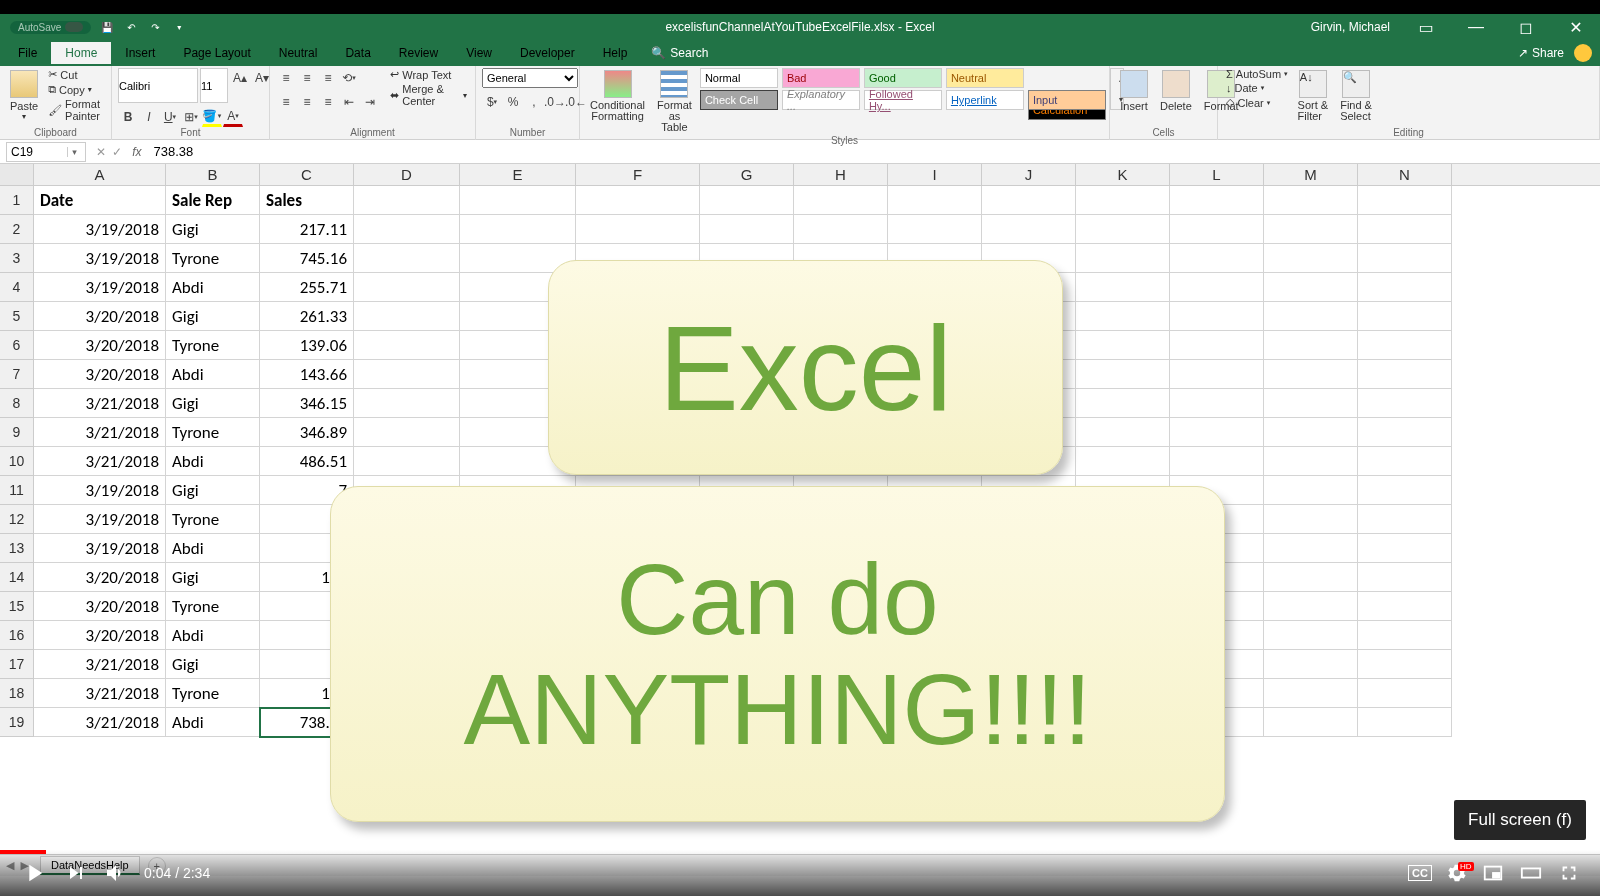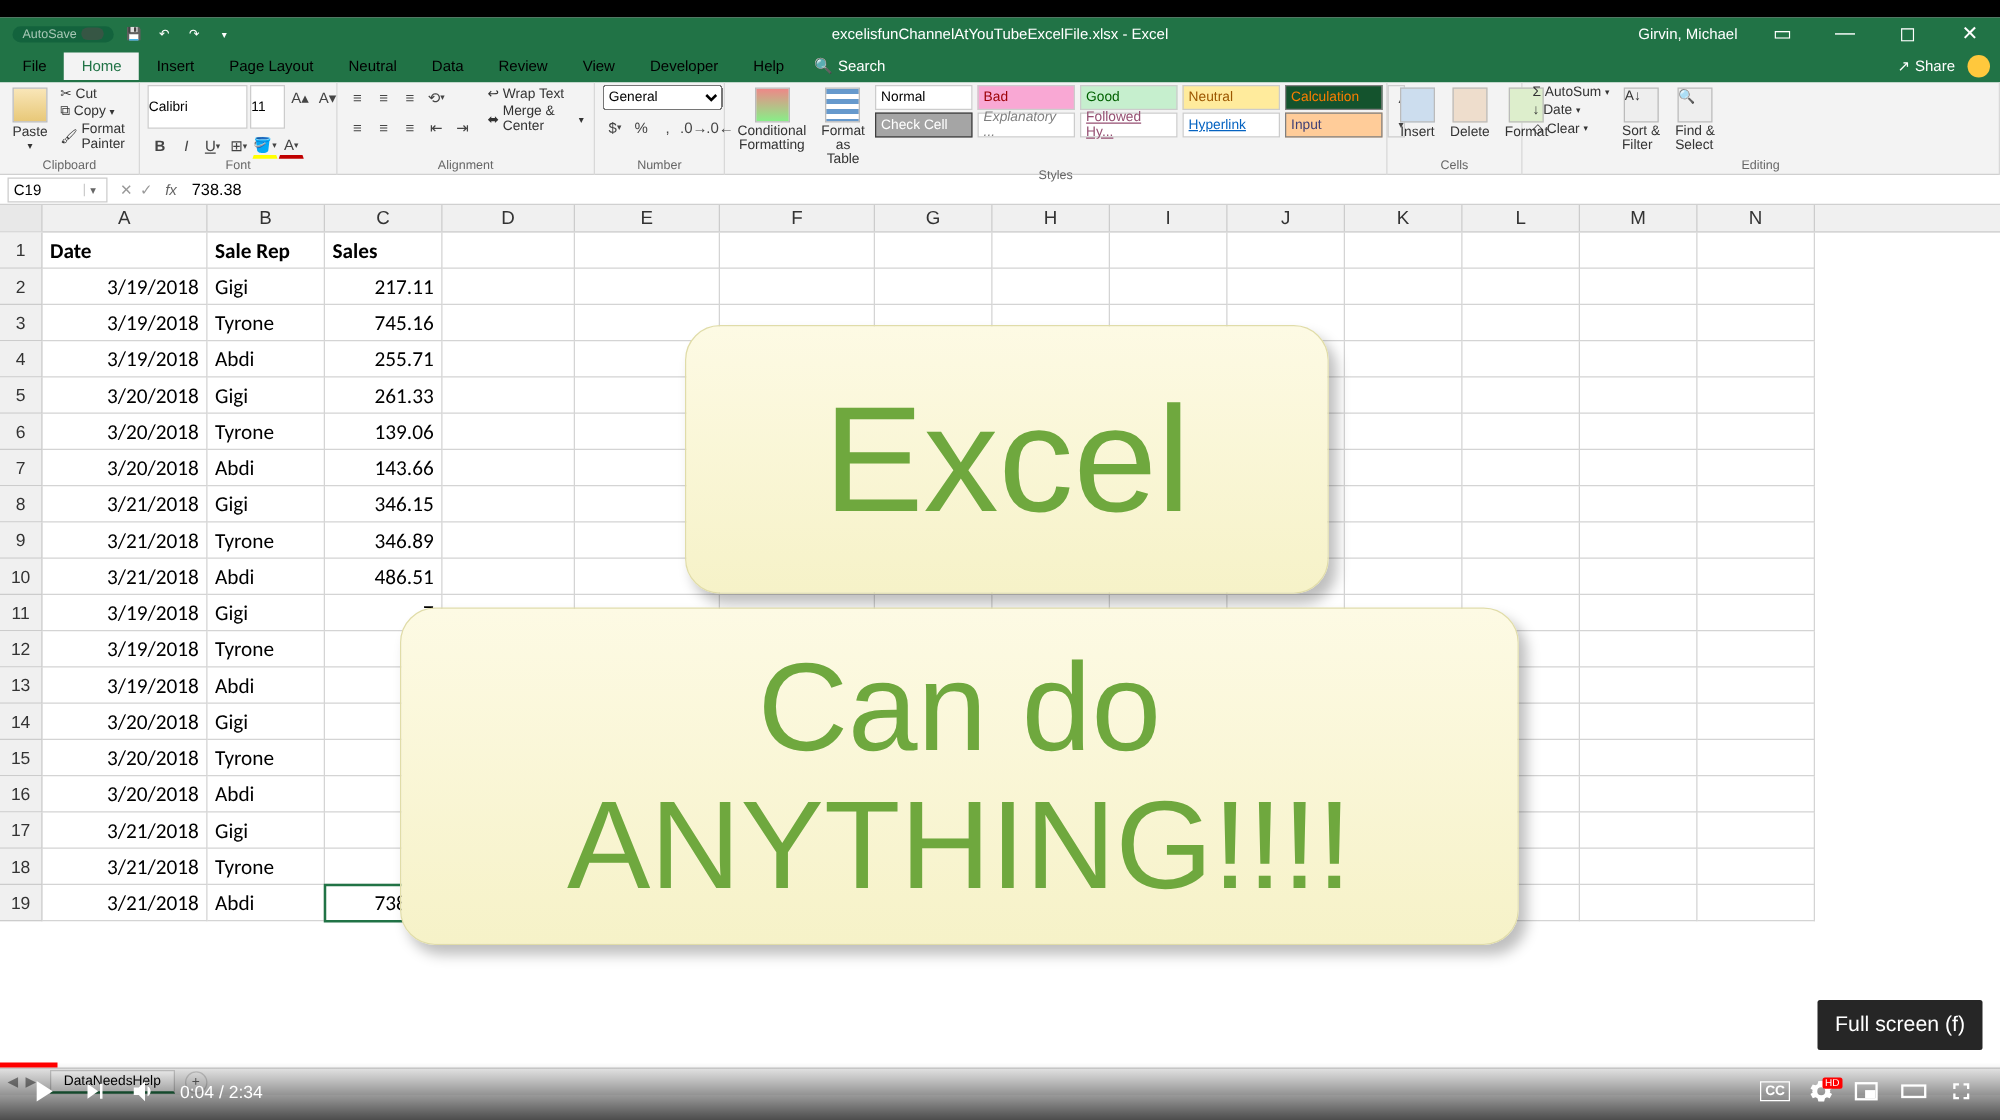--- a/index.html
+++ b/index.html
@@ -60,21 +60,21 @@
 .row { display:flex; height:29px; }
 .row-h { width:34px; border-right:1px solid #ccc; border-bottom:1px solid #ccc; background:#f0f0f0; display:flex; align-items:center; justify-content:center; font-size:14px; color:#333; cursor:pointer; }
 .cell { border-right:1px solid #d4d4d4; border-bottom:1px solid #d4d4d4; display:flex; align-items:center; padding:0 6px; font-size:17px; color:#000; font-family:Calibri,Arial,sans-serif; }
 .cell.bold { font-weight:bold; }
 .cell.right { justify-content:flex-end; }
 .cell.selected { outline:2px solid #217346; outline-offset:-1px; }
 
 
 .overlay-shape { position:absolute; background:linear-gradient(180deg,#fdfae4,#f6f2c8); border:1px solid #e0dca8; border-radius:28px; box-shadow:6px 8px 10px rgba(0,0,0,.25); display:flex; align-items:center; justify-content:center; color:#6fa83e; font-weight:400; font-family:Calibri,Arial,sans-serif; text-align:center; }
 .shape1 { left:548px; top:96px; width:515px; height:215px; font-size:120px; }
-.shape2 { left:320px; top:322px; width:895px; height:270px; font-size:100px; line-height:1.1; }
+.shape2 { left:330px; top:322px; width:895px; height:336px; font-size:100px; line-height:1.1; }
 
 
 .sheet-tabs { position:absolute; left:0; right:0; bottom:0; height:22px; background:#f3f3f3; border-top:1px solid #ccc; display:flex; align-items:center; padding-left:40px; gap:4px; font-size:11px; }
 .sheet-nav { position:absolute; left:6px; display:flex; gap:6px; color:#888; }
 .sheet-tab { padding:2px 10px; background:#fff; border:1px solid #ccc; border-bottom:none; cursor:pointer; }
 .sheet-tab.active { border-bottom:2px solid #217346; }
 .new-sheet { width:18px; height:18px; border:1px solid #ccc; border-radius:50%; display:flex; align-items:center; justify-content:center; cursor:pointer; color:#666; margin-left:4px; }
 
 
 .video-controls { position:absolute; left:0; right:0; bottom:0; height:46px; background:linear-gradient(transparent,rgba(0,0,0,.7)); display:flex; align-items:center; padding:0 20px; gap:16px; color:#fff; z-index:100; }
@@ -244,21 +244,21 @@
         <div class="big-btn">
           <div class="icon-lg" style="background:repeating-linear-gradient(#69c,#69c 4px,#fff 4px,#fff 8px);"></div>
           <span style="white-space:pre-line;text-align:center;line-height:1;">Format as
 Table</span>
         </div>
         <div class="styles-grid" id="styles-grid">
             <div class="style-cell" style="background: rgb(255, 255, 255); color: rgb(0, 0, 0);">Normal</div>
             <div class="style-cell" style="background: #f9a8d4; color: rgb(156, 0, 6);">Bad</div>
             <div class="style-cell" style="background: rgb(198, 239, 206); color: rgb(0, 97, 0);">Good</div>
             <div class="style-cell" style="background: rgb(255, 235, 156); color: rgb(156, 87, 0);">Neutral</div>
-            <div class="style-cell" style="background: #14532d; color: rgb(250, 125, 0); border-color: rgb(127, 127, 127);">Calculation</div>
+            <div class="style-cell" style="background: #000000; color: rgb(250, 125, 0); border-color: rgb(127, 127, 127); margin-top: 32px;">Calculation</div>
             <div class="style-cell" style="background: rgb(165, 165, 165); color: rgb(255, 255, 255); border-color: rgb(63, 63, 63);">Check Cell</div>
             <div class="style-cell" style="background: rgb(255, 255, 255); color: rgb(127, 127, 127); font-style: italic;">Explanatory ...</div>
             <div class="style-cell" style="background: rgb(255, 255, 255); color: rgb(149, 79, 114); text-decoration: underline;">Followed Hy...</div>
             <div class="style-cell" style="background: rgb(255, 255, 255); color: rgb(5, 99, 193); text-decoration: underline;">Hyperlink</div>
             <div class="style-cell" style="background: rgb(255, 204, 153); color: rgb(63, 63, 118); border-color: rgb(127, 127, 127);">Input</div>
           </div>
         <div style="display:flex;flex-direction:column;border:1px solid #ccc;width:14px;">
           <span class="sq-btn" style="height:20px;font-size:8px;">▴</span>
           <span class="sq-btn" style="height:20px;font-size:8px;">▾</span>
         </div>

